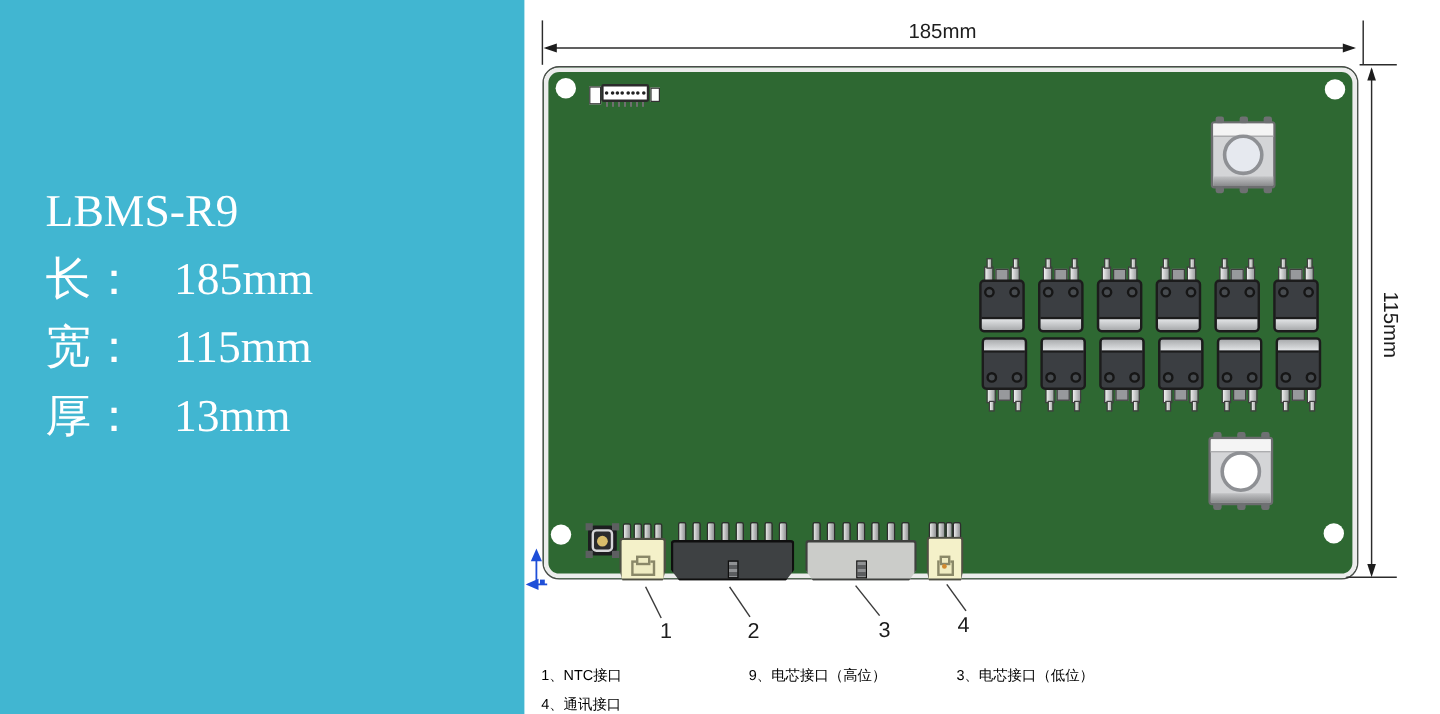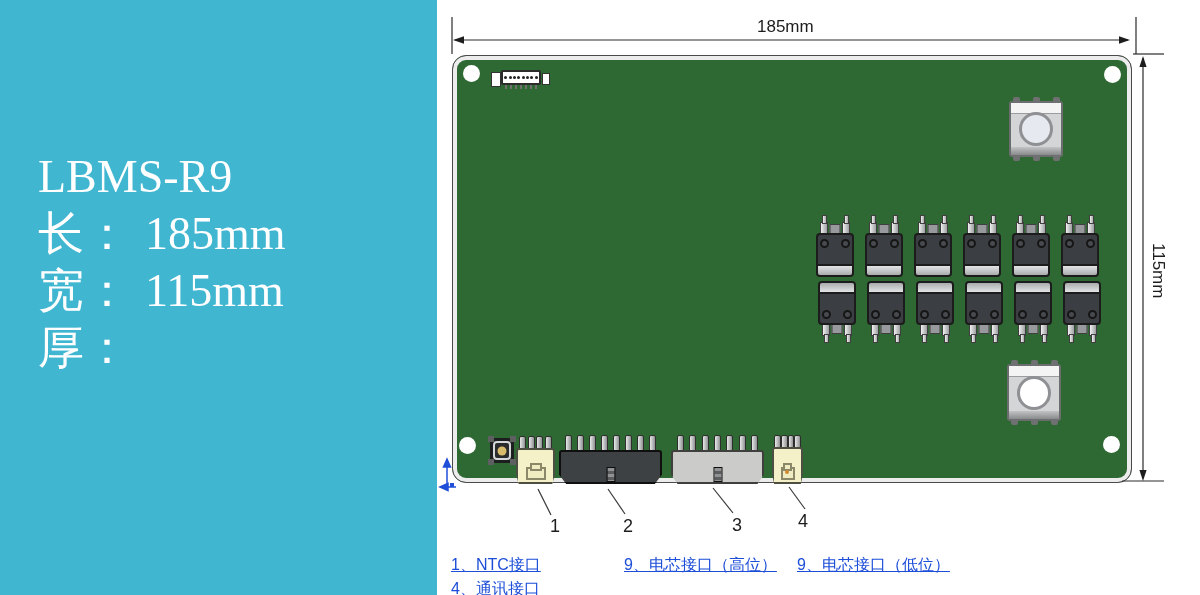--- a/index.html
+++ b/index.html
@@ -3,21 +3,21 @@
 <meta charset="utf-8">
 <style>
   html,body{margin:0;padding:0;}
   body{width:1200px;height:595px;background:#ffffff;overflow:hidden;
        font-family:"Liberation Sans","DejaVu Sans",sans-serif;}
   #stage{position:relative;width:1200px;height:595px;background:#fff;}
 
   
   .left-panel{position:absolute;left:0;top:0;width:437px;height:595px;background:#41B6D1;}
   .panel-text{position:absolute;left:38px;top:148px;color:#ffffff;
-              font-family:"Liberation Serif","DejaVu Serif",serif;font-size:46px;line-height:57px;}
+              font-family:"Liberation Serif","DejaVu Serif",serif;font-size:38px;line-height:57px;}
   .panel-line{white-space:nowrap;}
   .spec-row{display:flex;}
   .spec-label{width:107px;flex:0 0 107px;}
   .spec-value{white-space:nowrap;}
 
   
   .board{position:absolute;left:452px;top:55px;width:678px;height:426px;background:#2E6832;
          border:1px solid #4a4a4a;border-radius:14px;box-shadow:inset 0 0 0 4px #ECECEC;}
   .hole{position:absolute;width:17px;height:17px;border-radius:50%;background:#ffffff;}
   .hole.tl{left:10px;top:9px;}
@@ -106,21 +106,21 @@
                 background:repeating-linear-gradient(180deg,#909294 0 3px,#5b5d5f 3px 6px);border:1px solid #0f0f0f;}
 
   
   .anno{position:absolute;color:#1d1d1d;}
   .dim-h{left:757px;top:17px;font-size:17px;}
   .dim-v{left:1148px;top:243px;font-size:17px;writing-mode:vertical-rl;}
   .callout{position:absolute;font-size:18px;color:#1d1d1d;transform:translateX(-50%);}
   svg.overlay{position:absolute;left:0;top:0;pointer-events:none;}
 
   
-  .legend-item{position:absolute;font-size:16px;color:#1d4ed8;white-space:nowrap;text-decoration:underline;}
+  .legend-item{position:absolute;font-size:12px;color:#000000;white-space:nowrap;}
   .lg1{left:451px;top:555px;} .lg2{left:624px;top:555px;} .lg3{left:797px;top:555px;}
   .lg4{left:451px;top:579px;}
 </style>
 </head>
 <body>
 
 <div id="stage">
 
   <div class="left-panel" style="background-color: rgb(65, 182, 209);">
     <div class="panel-text">
@@ -128,20 +128,21 @@
       <div class="panel-line spec-row">
         <span class="spec-label">长：</span>
         <span class="spec-value">185mm</span>
       </div>
       <div class="panel-line spec-row">
         <span class="spec-label">宽：</span>
         <span class="spec-value">115mm</span>
       </div>
       <div class="panel-line spec-row">
         <span class="spec-label">厚：</span>
+        <span class="spec-value">13mm</span>
       </div>
     </div>
   </div>
 
   <div class="board" style="background-color: rgb(46, 104, 50);">
     <i class="hole tl"></i>
     <i class="hole tr"></i>
     <i class="hole bl"></i>
     <i class="hole br"></i>
 
@@ -429,16 +430,16 @@
   <span class="anno dim-h">185mm</span>
   <span class="anno dim-v">115mm</span>
 
   <span class="callout" style="left:555px;top:516px;">1</span>
   <span class="callout" style="left:628px;top:516px;">2</span>
   <span class="callout" style="left:737px;top:515px;">3</span>
   <span class="callout" style="left:803px;top:511px;">4</span>
 
   <span class="legend-item lg1">1、NTC接口</span>
   <span class="legend-item lg2">9、电芯接口（高位）</span>
-  <span class="legend-item lg3">9、电芯接口（低位）</span>
+  <span class="legend-item lg3">3、电芯接口（低位）</span>
   <span class="legend-item lg4">4、通讯接口</span>
 
 </div>
 
 </body></html>

